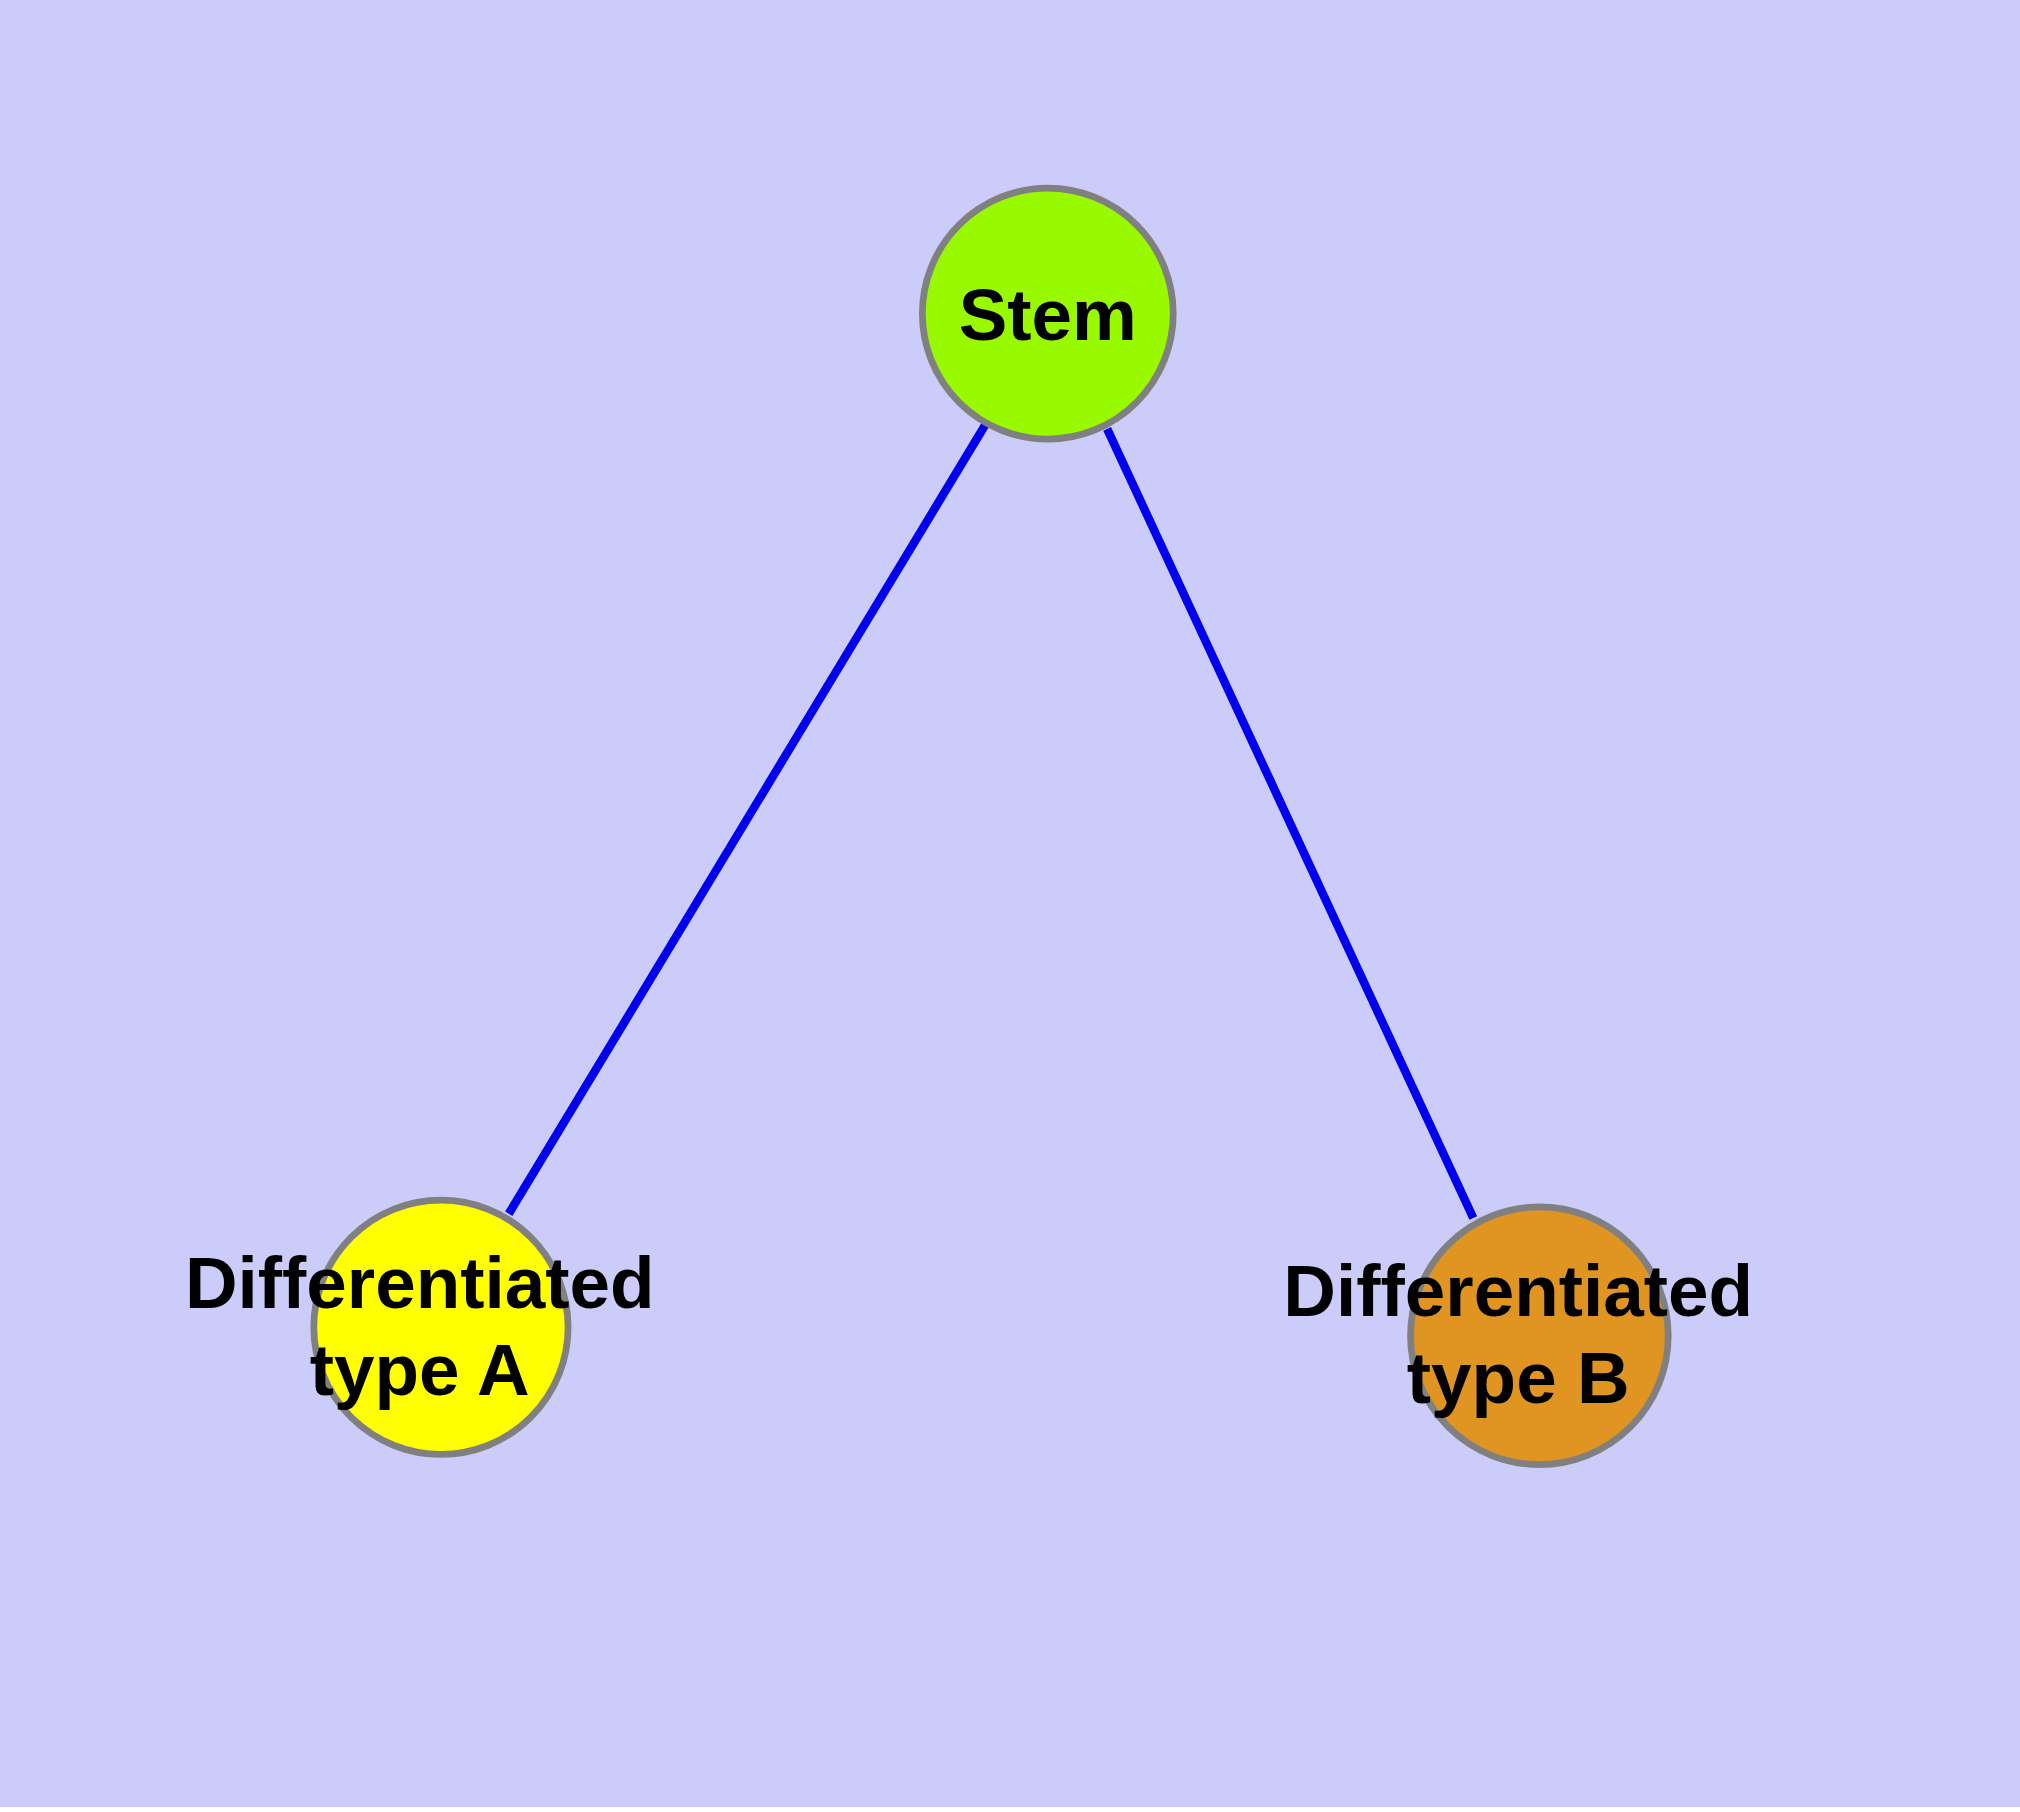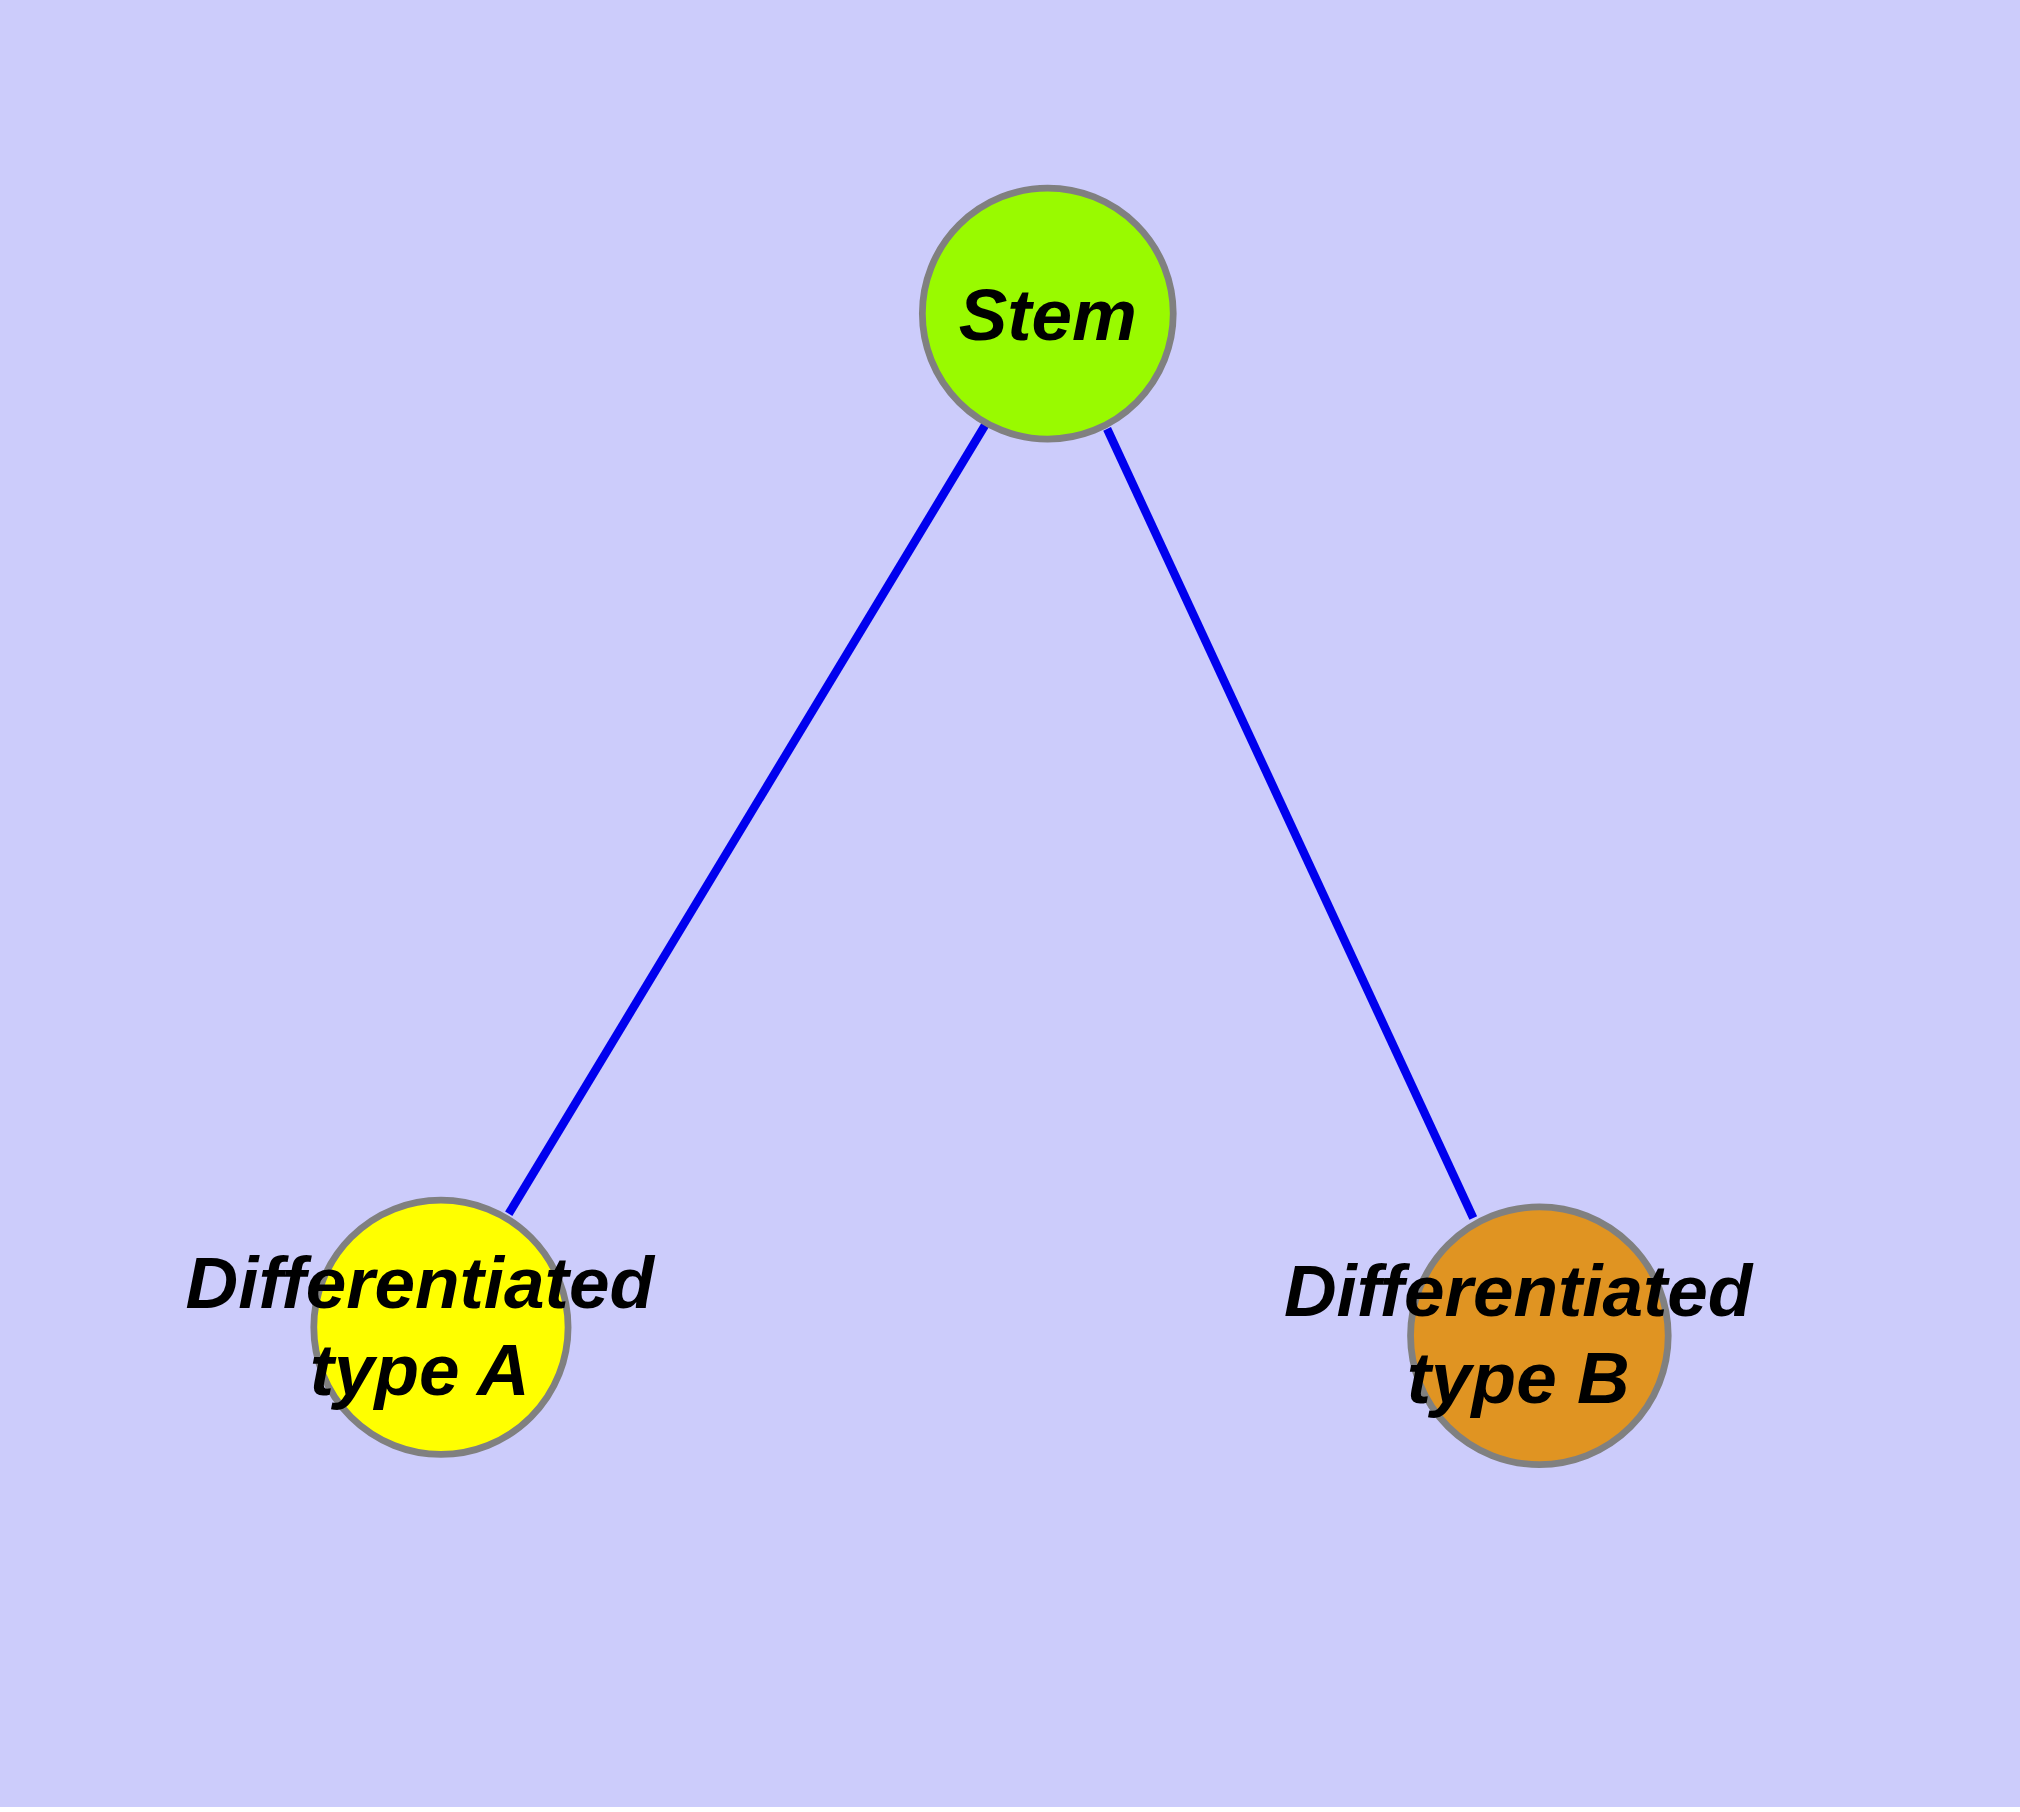--- a/index.html
+++ b/index.html
@@ -13,21 +13,20 @@
     height: 1812px;
     overflow: hidden;
     font-family: "Liberation Sans", sans-serif;
   }
   #canvas {
     position: relative;
     width: 2021px;
     height: 1807px;
     background: #ccccfb;
     overflow: hidden;
-    font-style: italic;
   }
   #graph-svg {
     position: absolute;
     left: 0;
     top: 0;
     width: 2021px;
     height: 1807px;
     display: block;
   }
   .node-label-text {

